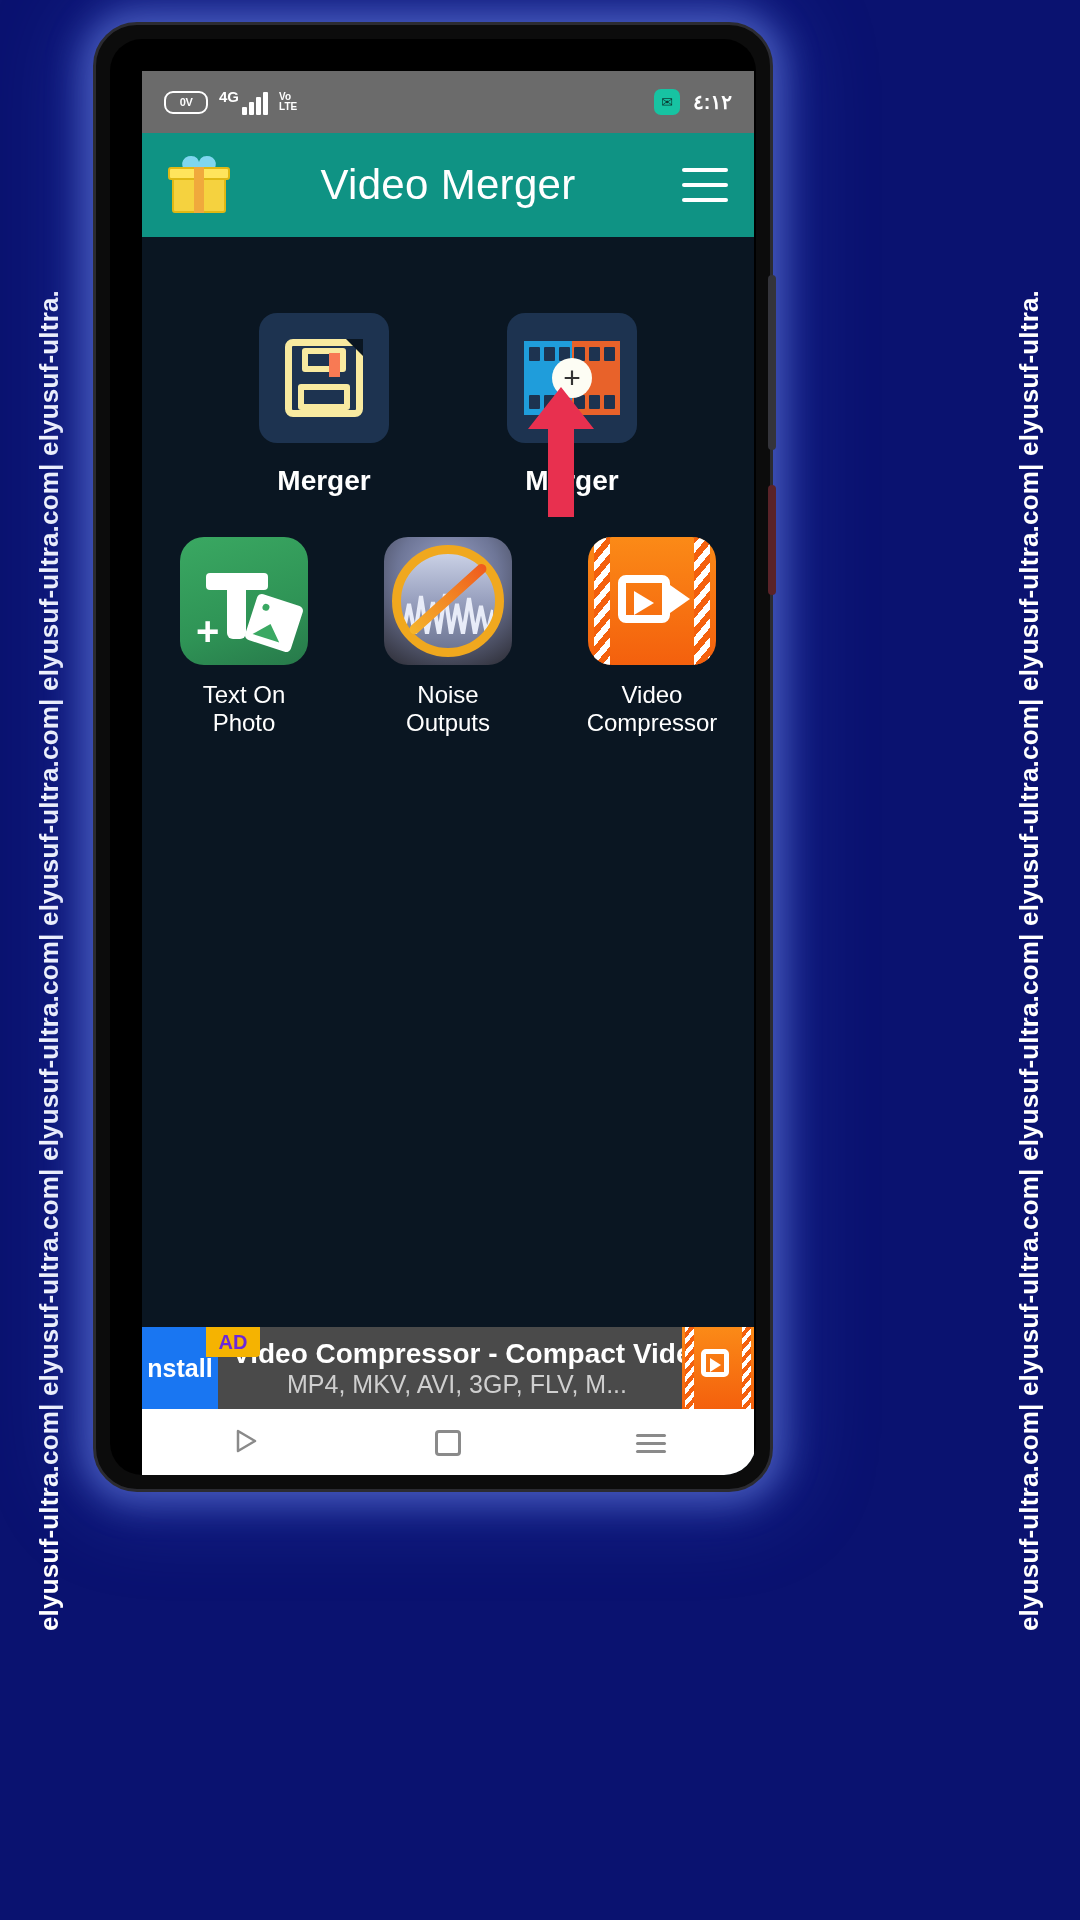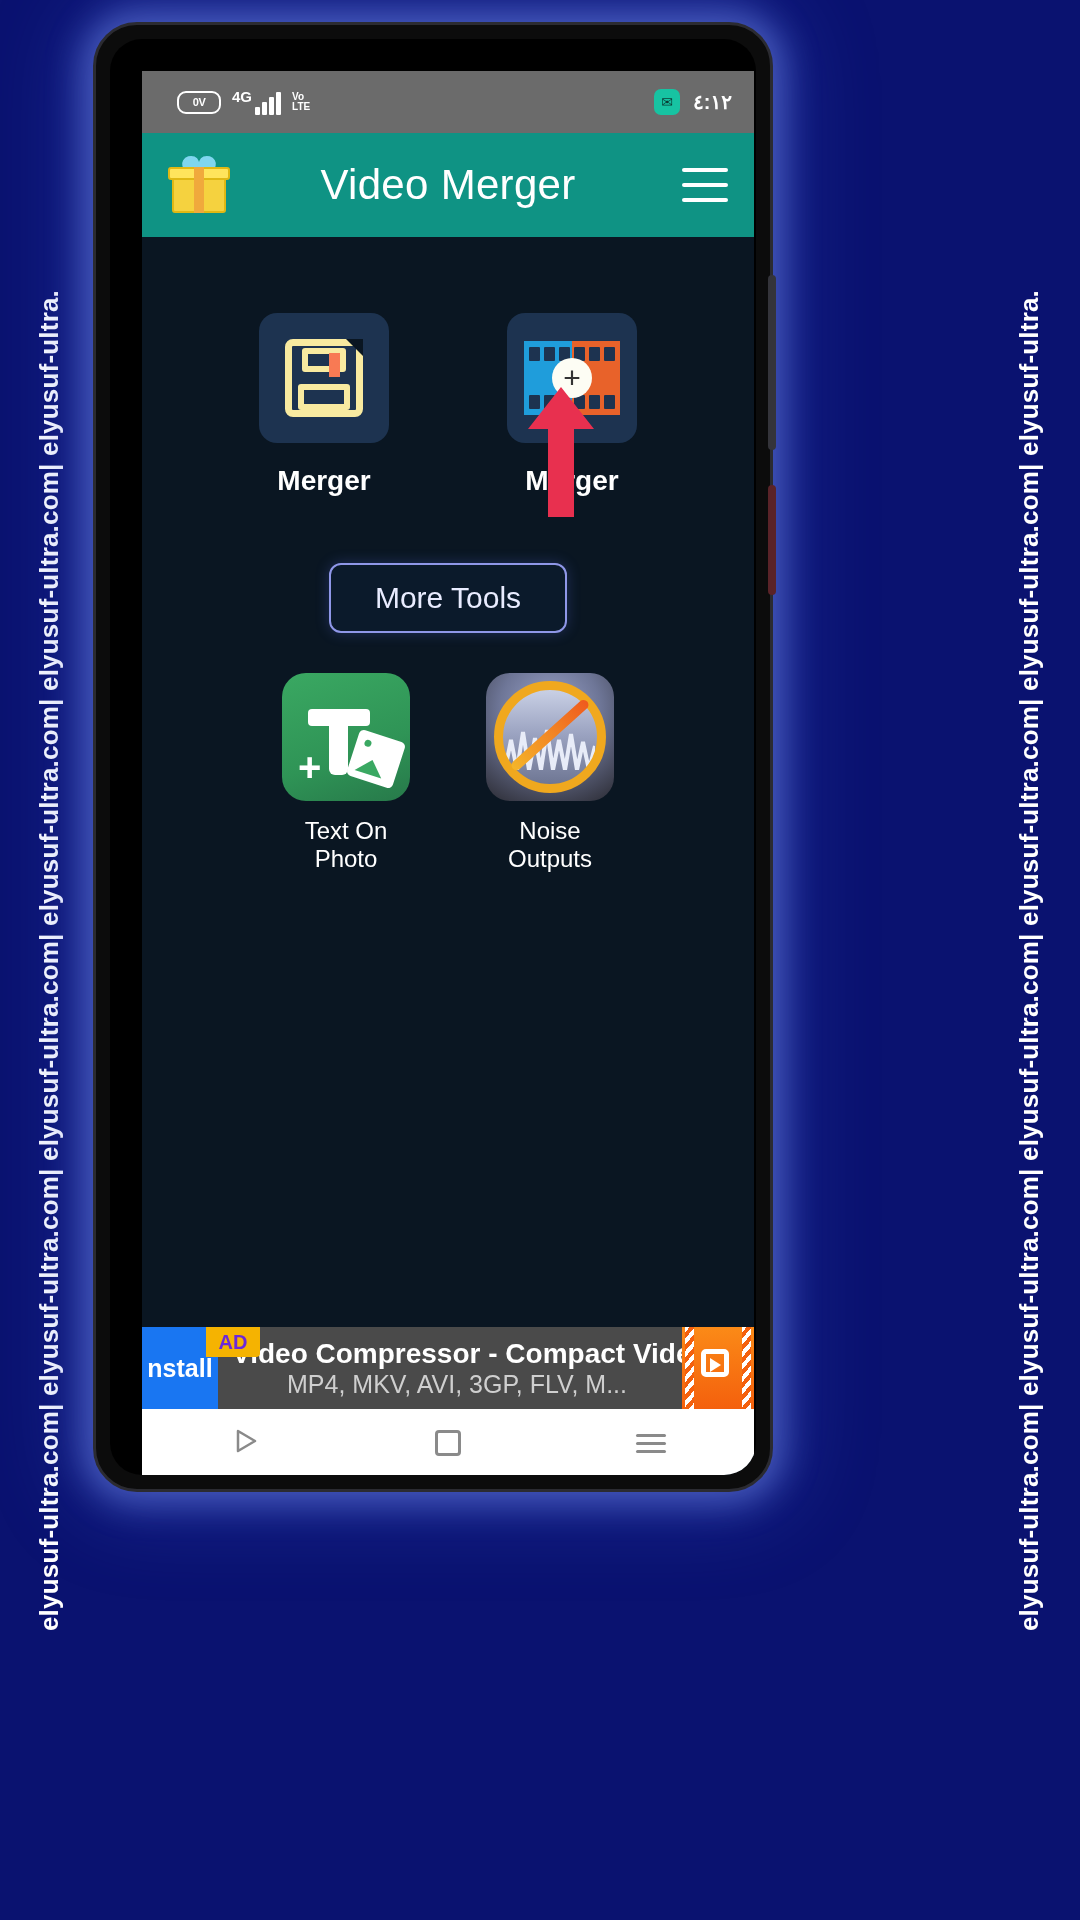--- a/index.html
+++ b/index.html
@@ -58,21 +58,21 @@
     display:flex; flex-direction:column;
   }
 
   
   .statusbar {
     height:62px; background:#6b6b6b;
     display:flex; align-items:center;
     padding:0 22px; flex:0 0 auto;
     color:#fff;
   }
-  .sb-left { display:flex; align-items:center; gap:11px;margin-left:13px; }
+  .sb-left { display:flex; align-items:center; gap:11px; }
   .sb-right{ margin-left:auto; display:flex; align-items:center; gap:13px; }
 
   .batt {
     border:2.5px solid #fff; border-radius:9px;
     width:44px; height:23px;
     display:flex; align-items:center; justify-content:center;
     font-size:11px; font-weight:700; letter-spacing:-.4px;
   }
   .sig { display:flex; align-items:flex-end; gap:2px; height:26px; }
   .sig .g { font-size:15px; font-weight:700; line-height:1; margin-right:1px; align-self:flex-start; }
@@ -429,23 +429,20 @@
             <div class="tile-label">Merger</div>
           </div>
         </div>
 
         <div class="arrow">
           <svg width="66" height="130" viewBox="0 0 66 130">
             <polygon points="33,0 66,42 46,42 46,130 20,130 20,42 0,42" fill="#e8304f"></polygon>
           </svg>
         </div>
 
-        <div class="more-wrap">
-          <div class="more-btn">More Tools</div>
-        </div>
 
         <div class="tools">
 
           <div class="tool">
             <div class="tool-icon ic-top">
               <div class="tbar"></div>
               <div class="tstem"></div>
               <div class="plus">+</div>
               <div class="photo"></div>
             </div>
@@ -464,20 +461,32 @@
               </div>
               <div class="ring"></div>
               <div class="slash"></div>
             </div>
             <div class="tool-label">
               <div>Noise</div>
               <div>Outputs</div>
             </div>
           </div>
 
+          <div class="tool">
+            <div class="tool-icon ic-vc">
+              <div class="stripe l"></div>
+              <div class="stripe r"></div>
+              <div class="cam"></div>
+              <div class="lens"></div>
+            </div>
+            <div class="tool-label">
+              <div>Video</div>
+              <div>Compressor</div>
+            </div>
+          </div>
         </div>
 
         <div class="ad">
           <div class="ad-install">
             <span>nstall</span>
             <div class="ad-badge">AD</div>
           </div>
           <div class="ad-body">
             <div class="ad-title">Video Compressor - Compact Video C...</div>
             <div class="ad-sub">MP4, MKV, AVI, 3GP, FLV, M...</div>

